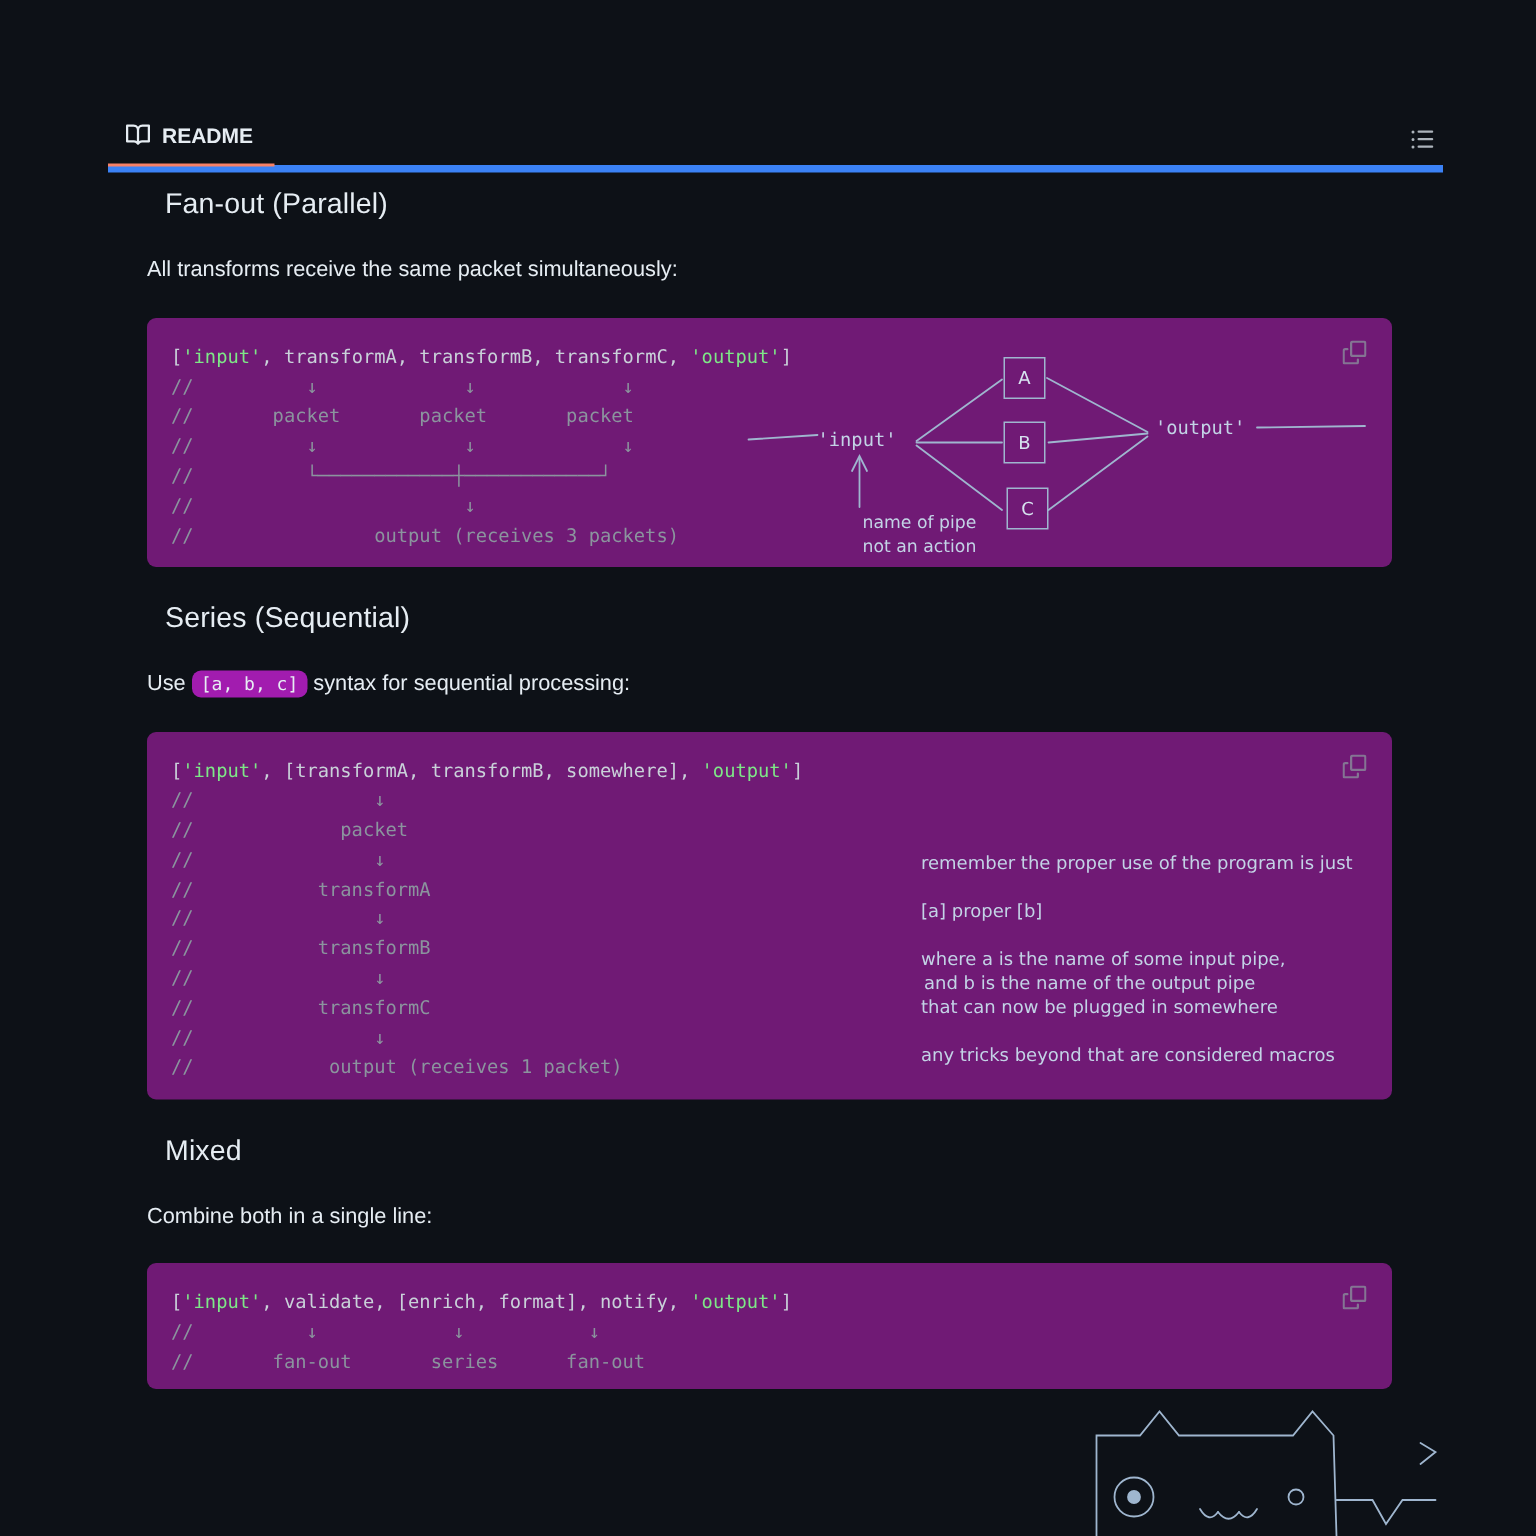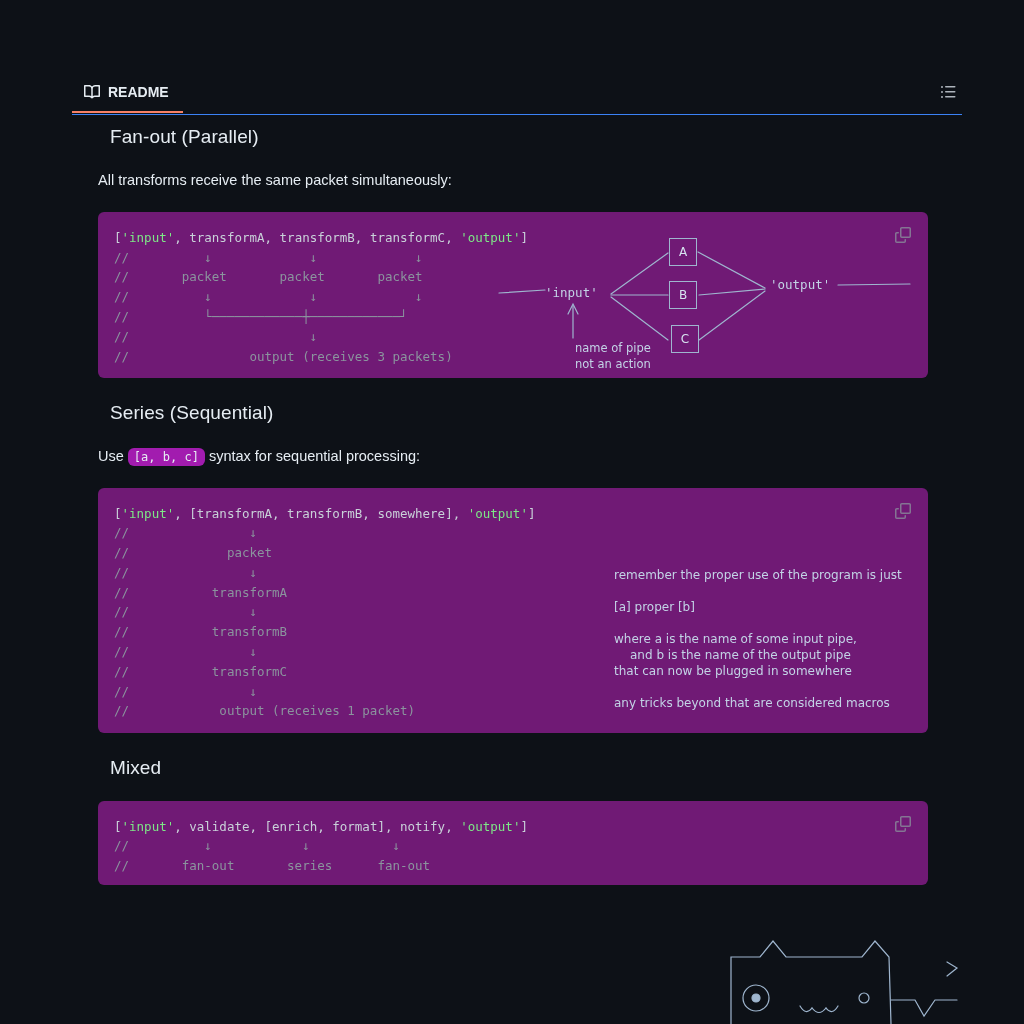--- a/index.html
+++ b/index.html
@@ -16,23 +16,23 @@
     width: 1024px;
     height: 1024px;
   }
 
   
   .tabbar {
     position: absolute;
     left: 72px; top: 78px;
     width: 890px;
     height: 37px;
-    border-bottom: 1px solid #3b82f6;
+    border-bottom: 5px solid #3b82f6;
     display: flex;
-    align-items: flex-start;
+    align-items: flex-end;
     justify-content: space-between;
   }
   .tab {
     display: flex;
     align-items: center;
     gap: 8px;
     padding: 6px 14px 11px 12px;
     font-size: 14px;
     font-weight: 600;
     color: #e6edf3;
@@ -199,20 +199,21 @@
 //           transformA
 //                ↓
 //           transformB
 //                ↓
 //           transformC
 //                ↓
 //            output (receives 1 packet)</span></pre>
     </div>
 
     <h2 class="section">Mixed</h2>
+    <p class="para">Combine both in a single line:</p>
 
     <div class="codeblock" style="height:84px;">
       <div class="copy-btn">
         <svg width="16" height="16" viewBox="0 0 16 16" fill="#8b949e" aria-hidden="true">
           <path d="M0 6.75C0 5.784.784 5 1.75 5h1.5a.75.75 0 0 1 0 1.5h-1.5a.25.25 0 0 0-.25.25v7.5c0 .138.112.25.25.25h7.5a.25.25 0 0 0 .25-.25v-1.5a.75.75 0 0 1 1.5 0v1.5A1.75 1.75 0 0 1 9.25 16h-7.5A1.75 1.75 0 0 1 0 14.25Z"></path>
           <path d="M5 1.75C5 .784 5.784 0 6.75 0h7.5C15.216 0 16 .784 16 1.75v7.5A1.75 1.75 0 0 1 14.25 11h-7.5A1.75 1.75 0 0 1 5 9.25Zm1.75-.25a.25.25 0 0 0-.25.25v7.5c0 .138.112.25.25.25h7.5a.25.25 0 0 0 .25-.25v-7.5a.25.25 0 0 0-.25-.25Z"></path>
         </svg>
       </div>
       <pre class="code"><span>[</span><span class="str">'input'</span><span>, validate, [enrich, format], notify, </span><span class="str">'output'</span><span>]</span>
 <span class="cmt">//          ↓            ↓           ↓
@@ -258,18 +259,18 @@
     <div class="node-box" style="left:669px; top:238px;">A</div>
     <div class="node-box" style="left:669px; top:281px;">B</div>
     <div class="node-box" style="left:671px; top:325px;">C</div>
 
     <div class="hand-text" style="left:575px; top:340px;">name of pipe</div>
     <div class="hand-text" style="left:575px; top:356px;">not an action</div>
 
     <div class="note-text" style="left:614px; top:567px;">remember the proper use of the program is just</div>
     <div class="note-text" style="left:614px; top:599px;">[a] proper [b]</div>
     <div class="note-text" style="left:614px; top:631px;">where a is the name of some input pipe,</div>
-    <div class="note-text" style="left:630px; top:647px;">and b is the name of the output pipe</div>
+    <div class="note-text" style="left:616px; top:647px;">and b is the name of the output pipe</div>
     <div class="note-text" style="left:614px; top:663px;text-align:right;">that can now be plugged in somewhere</div>
     <div class="note-text" style="left:614px; top:695px;">any tricks beyond that are considered macros</div>
   </div>
 
 </div>
 
 </body></html>

